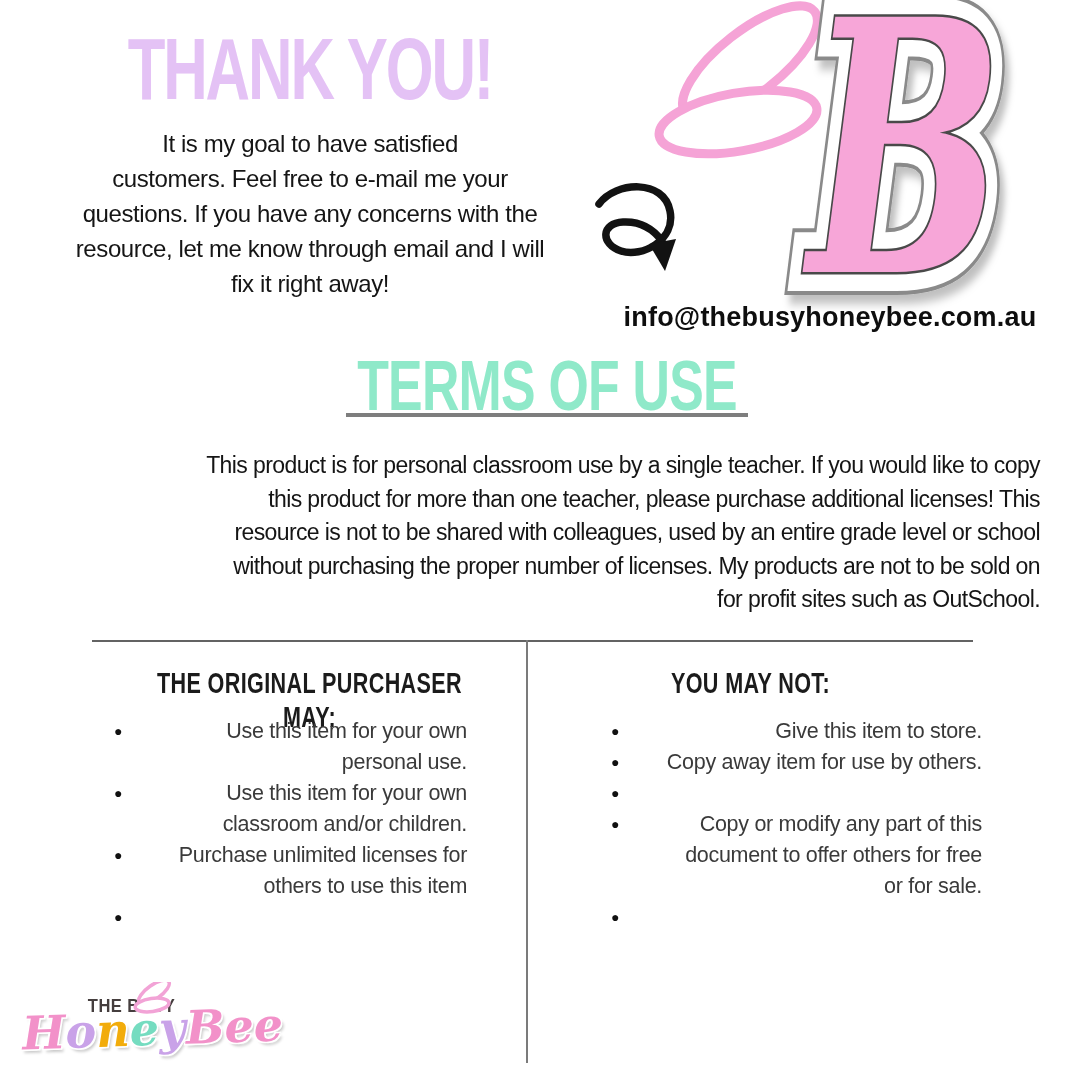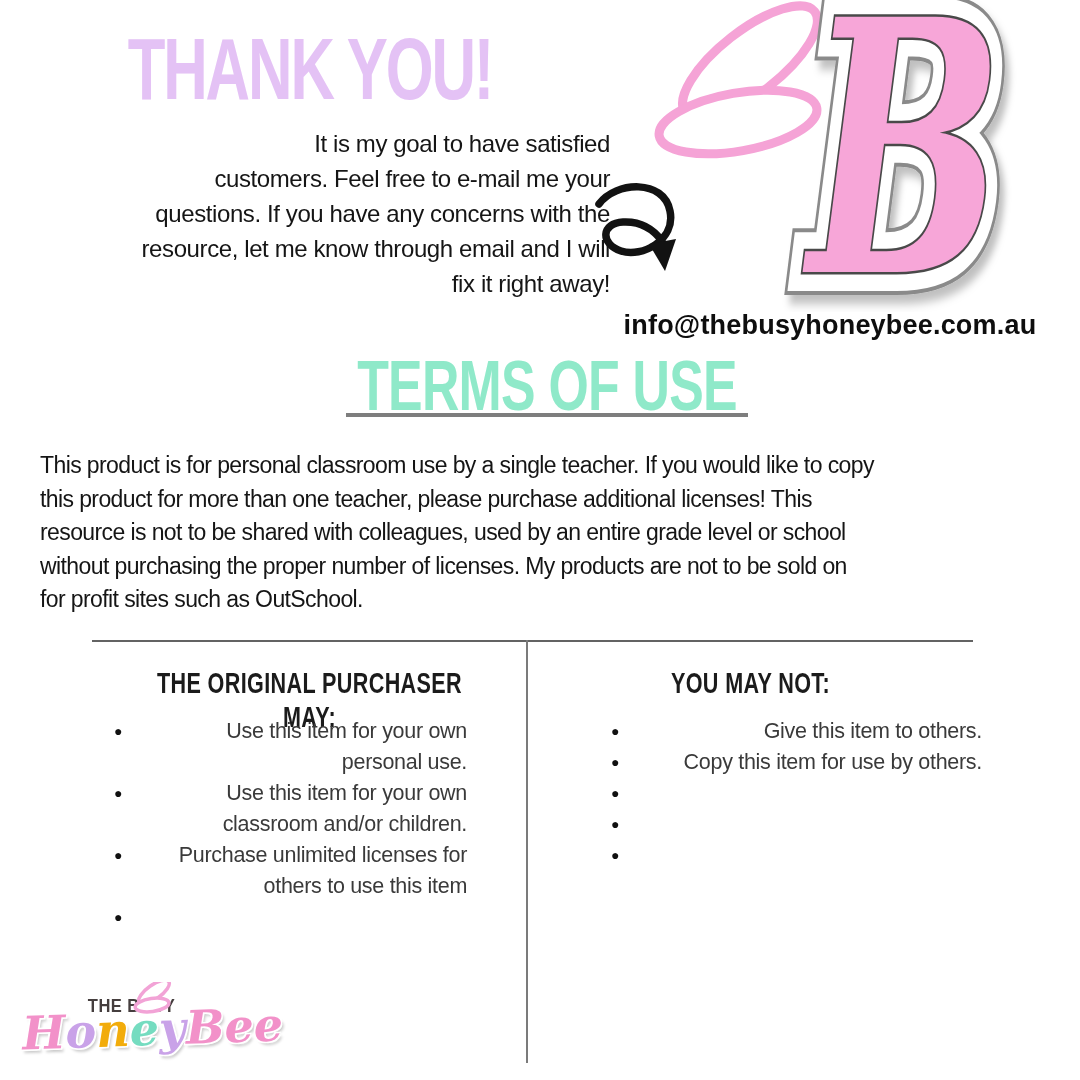--- a/index.html
+++ b/index.html
@@ -3,39 +3,39 @@
 <meta charset="utf-8">
 <style>
   html,body{margin:0;padding:0;background:#fff;}
   .page{position:relative;width:1080px;height:1080px;background:#ffffff;overflow:hidden;
         font-family:"Liberation Sans",sans-serif;color:#141414;}
 
   
   .thank-title{position:absolute;left:0;top:18px;width:620px;text-align:center;
     font-weight:bold;font-size:88px;letter-spacing:-3px;color:#E4C2F5;
     transform:scaleX(0.70);}
-  .intro{position:absolute;left:10px;top:126px;width:600px;text-align:right;
+  .intro{position:absolute;left:10px;top:126px;width:600px;text-align:center;
     font-size:24px;line-height:35px;letter-spacing:-0.4px;color:#151515;white-space:pre-line;}
 
   
   .doodle-arrow{position:absolute;left:592px;top:178px;width:100px;height:108px;}
 
   
   .bee-logo{position:absolute;left:640px;top:0;width:420px;height:312px;}
   .bee-logo svg{position:absolute;left:0;top:0;}
 
   
-  .email{position:absolute;left:600px;top:310px;width:460px;text-align:center;
+  .email{position:absolute;left:600px;top:302px;width:460px;text-align:center;
     font-weight:bold;font-size:27px;letter-spacing:0.2px;color:#0e0e0e;}
 
   
   .terms-title{position:absolute;left:247px;top:346px;width:600px;text-align:center;
     font-weight:bold;font-size:70px;letter-spacing:-1px;color:#8FE9C9;transform:scaleX(0.74);}
   .terms-underline{position:absolute;left:346px;top:413px;width:402px;height:4px;background:#7e7e7e;}
-  .terms-paragraph{position:absolute;left:40px;top:449px;width:1000px;text-align:left;
+  .terms-paragraph{position:absolute;left:40px;top:449px;width:1000px;text-align:right;
     font-size:23px;line-height:33.5px;letter-spacing:-0.6px;color:#151515;white-space:pre-line;}
 
   
   .divider-h{position:absolute;left:92px;top:640px;width:881px;height:2px;background:#636363;}
   .divider-v{position:absolute;left:526px;top:640px;width:2px;height:423px;background:#7b7b7b;}
 
   
   .col-header{position:absolute;top:666px;text-align:center;font-weight:bold;font-size:30px;
     color:#1b1b1b;transform:scaleX(0.72);letter-spacing:0.5px;}
   .col-header.left{left:92px;width:435px;}
@@ -133,31 +133,34 @@
 others to use this item</div>
     </li>
     <li>
       <span class="bullet">●</span>
     </li>
   </ul>
 
   <ul class="list right">
     <li>
       <span class="bullet">●</span>
-      <div class="txt">Give this item to others.</div>
+      <div class="txt">Give this item to store.</div>
     </li>
     <li>
       <span class="bullet">●</span>
-      <div class="txt">Copy this item for use by others.</div>
+      <div class="txt">Copy away item for use by others.</div>
     </li>
     <li>
       <span class="bullet">●</span>
     </li>
     <li>
       <span class="bullet">●</span>
+      <div class="txt">Copy or modify any part of this
+document to offer others for free
+or for sale.</div>
     </li>
     <li>
       <span class="bullet">●</span>
     </li>
   </ul>
 
   <div class="brand">
     <div class="brand-top">THE BUSY</div>
     <div class="brand-script">
       <span style="color:#F291C9">H</span><span style="color:#C9A2E8">o</span><span style="color:#F2AC0B">n</span><span style="color:#75DCC0">e</span><span style="color:#C9A2E8">y</span><span style="color:#F291C9">B</span><span style="color:#F291C9">e</span><span style="color:#F291C9">e</span>

